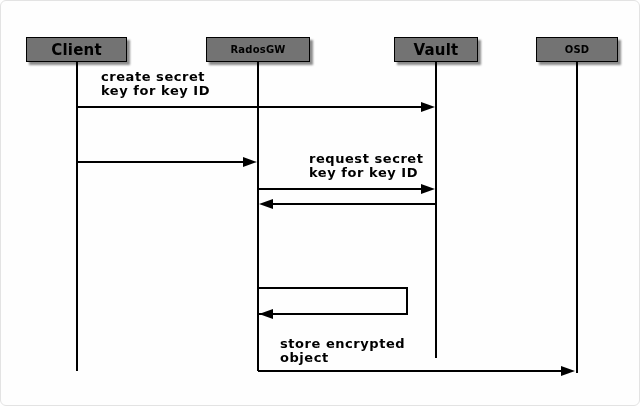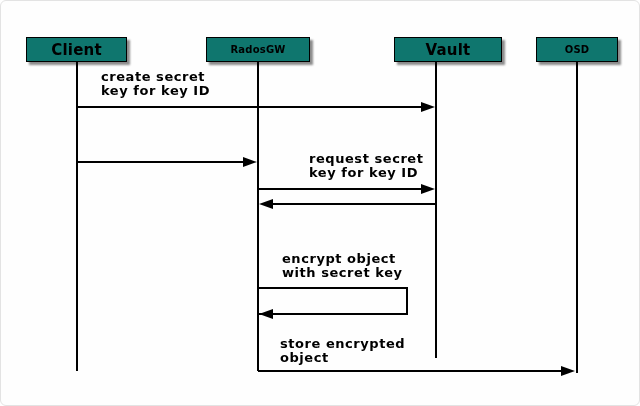--- a/index.html
+++ b/index.html
@@ -10,21 +10,21 @@
     border:1px solid #e3e3e3;
     border-radius:6px;
     box-sizing:border-box;
     overflow:hidden;
     font-family:"DejaVu Sans","Liberation Sans",sans-serif;
     color:#000;
   }
   .pbox{
     position:absolute;
     top:36px;height:25px;
-    background:#0f766e;
+    background:#737373;
     border:1.8px solid #000;
     box-sizing:border-box;
     box-shadow:3px 3px 2px rgba(0,0,0,0.45);
     display:flex;align-items:center;justify-content:center;
     font-size:15px;font-weight:bold;
     letter-spacing:0.2px;
     white-space:nowrap;
   }
   .lifeline{
     position:absolute;
@@ -70,21 +70,21 @@
   <div class="lifeline" style="left:256px;top:61px;height:309px;"></div>
   <div class="lifeline" style="left:434px;top:61px;height:296px;"></div>
   <div class="lifeline" style="left:575px;top:61px;height:311px;"></div>
 
   <div class="pbox" style="left:25px;width:101px;">
     <span>Client</span>
   </div>
   <div class="pbox" style="left:205px;width:104px;font-size:10px;">
     <span>RadosGW</span>
   </div>
-  <div class="pbox" style="left:393px;width:108px;">
+  <div class="pbox" style="left:393px;width:84px;">
     <span>Vault</span>
   </div>
   <div class="pbox" style="left:535px;width:82px;font-size:10px;">
     <span>OSD</span>
   </div>
 
   <div class="msg-label" style="left:88px;top:69px;">create secret
 key for key ID</div>
   <div class="arrow-line" style="left:76px;top:105px;width:352px;"></div>
   <div class="arrow-head-right" style="left:420px;top:100.5px;"></div>
@@ -93,22 +93,20 @@
   <div class="arrow-head-right" style="left:242px;top:155.5px;"></div>
 
   <div class="msg-label" style="left:296px;top:151px;">request secret
 key for key ID</div>
   <div class="arrow-line" style="left:257px;top:187px;width:171px;"></div>
   <div class="arrow-head-right" style="left:420px;top:182.5px;"></div>
 
   <div class="arrow-line" style="left:263px;top:202px;width:171px;"></div>
   <div class="arrow-head-left" style="left:258px;top:197.5px;"></div>
 
-  <div class="msg-label" style="left:269px;top:251px;">encrypt object
-with secret key</div>
   <div class="self-loop" style="left:257px;top:286px;width:150px;height:28px;"></div>
   <div class="arrow-head-left" style="left:258px;top:307.5px;"></div>
 
   <div class="msg-label" style="left:267px;top:336px;">store encrypted
 object</div>
   <div class="arrow-line" style="left:257px;top:369px;width:314px;"></div>
   <div class="arrow-head-right" style="left:560px;top:364.5px;"></div>
 
 </div>
 

